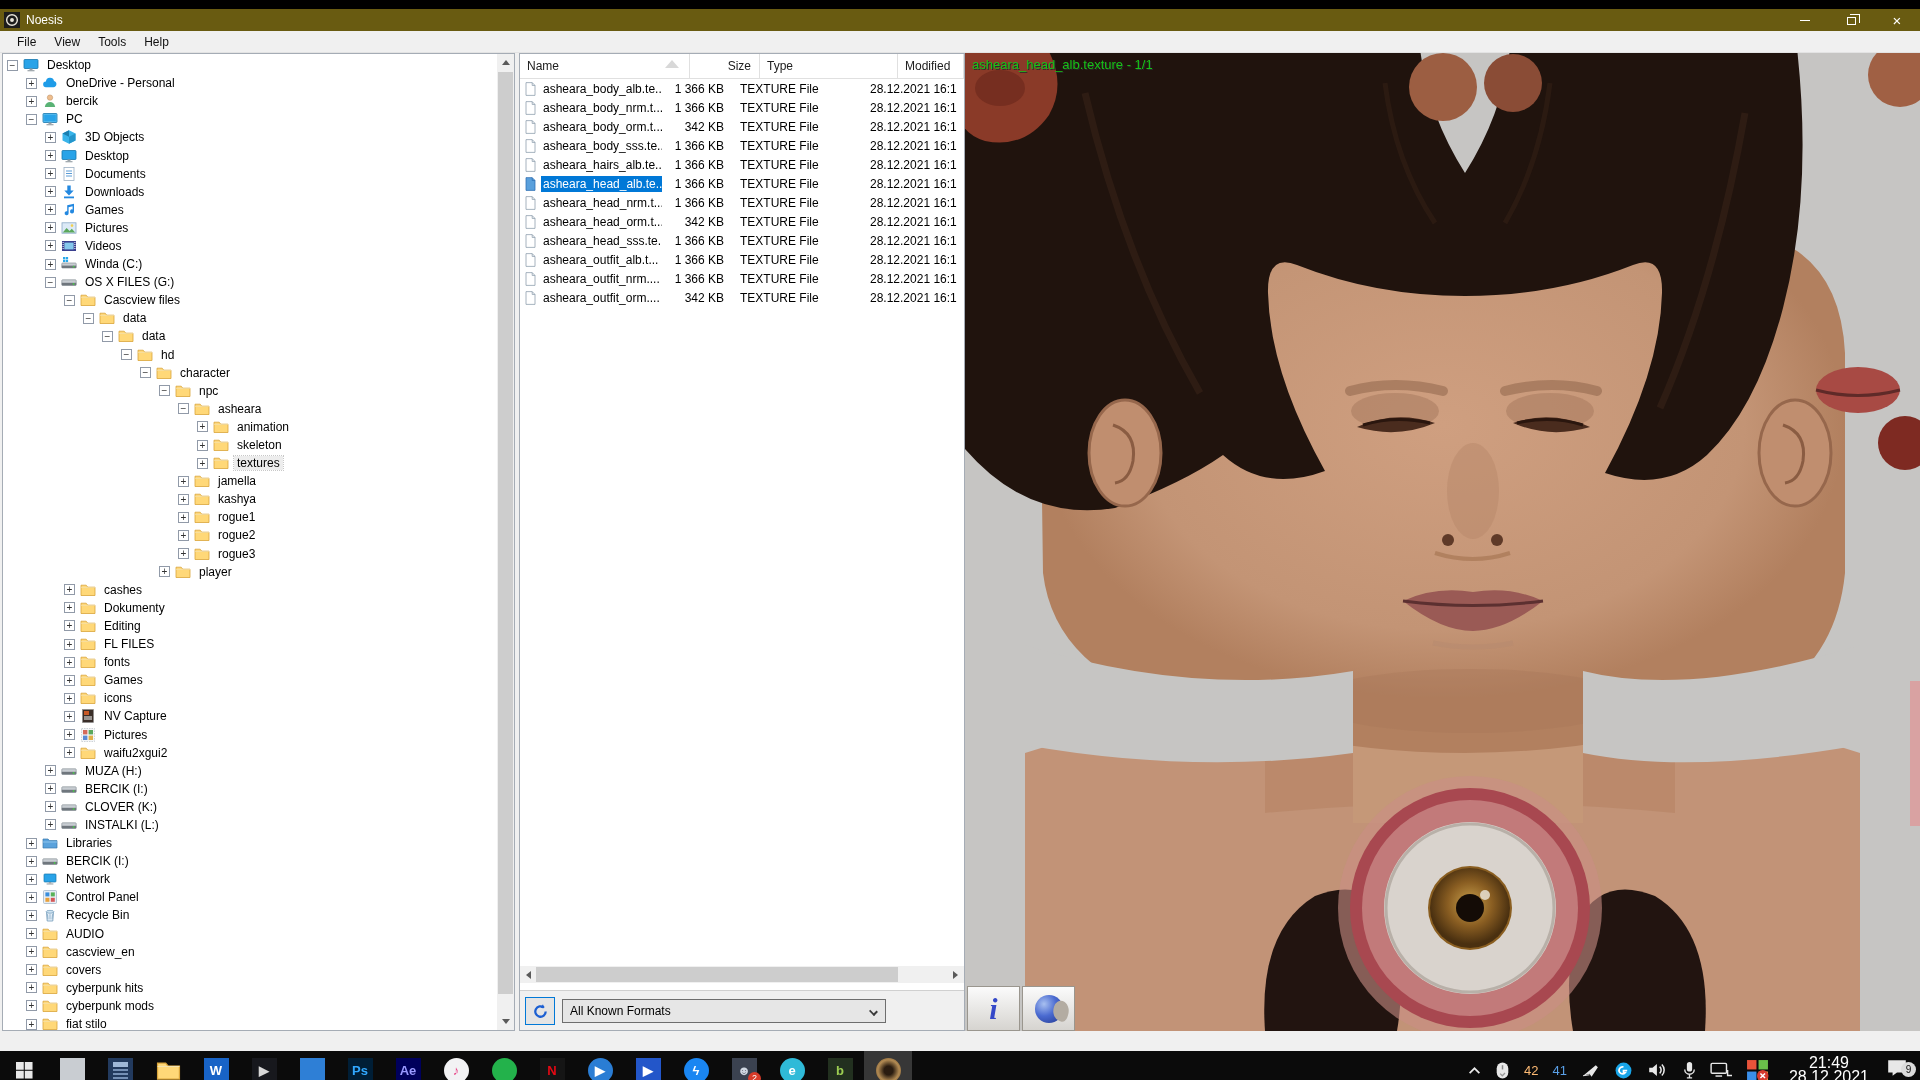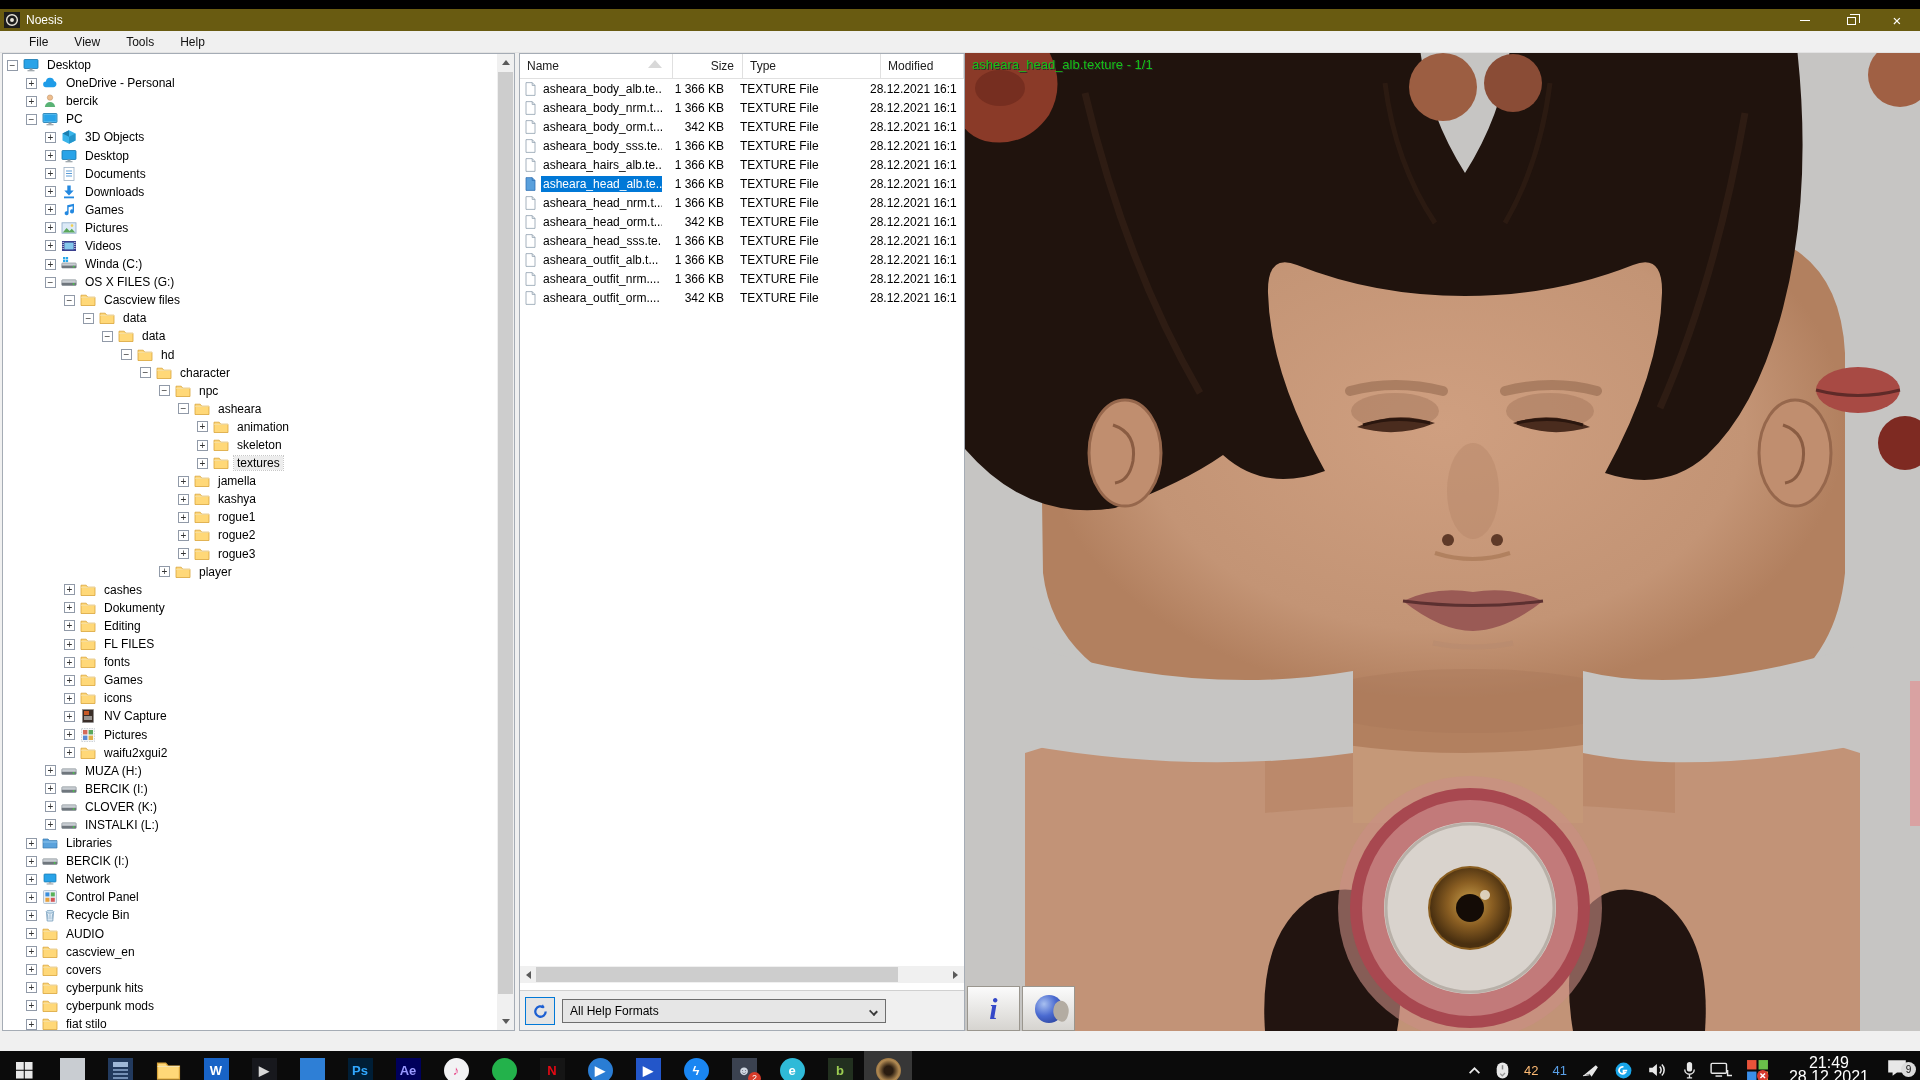--- a/index.html
+++ b/index.html
@@ -13,21 +13,21 @@
   .win-btns { margin-left:auto; display:flex; height:22px; }
   .win-btn { width:46px; height:22px; display:flex; align-items:center; justify-content:center; color:#fff; }
   .glyph-min { width:10px; height:1px; background:#fff; display:block; }
   .glyph-restore { position:relative; width:9px; height:8px; border:1px solid #fff; margin-top:2px; display:block; }
   .glyph-restore::before { content:""; position:absolute; left:2px; top:-4px; width:9px; height:8px; border:1px solid #fff;
                            border-bottom:none; border-left:none; }
   .glyph-close { font-size:15px; line-height:15px; }
 
   
   .menubar { position:absolute; left:0; top:22px; width:1920px; height:22px; background:#f0f0f0;
-             display:flex; align-items:center; font-size:12px; padding-left:20px; border-bottom:1px solid #e3e3e3;gap:8px; }
+             display:flex; align-items:center; font-size:12px; padding-left:8px; border-bottom:1px solid #e3e3e3; }
   .menu-item { padding:2px 9px; color:#111; }
 
   
   .tree-panel { position:absolute; left:2px; top:44px; width:513px; height:978px; background:#fff;
                 border:1px solid #a5acb5; overflow:hidden; font-size:12px; }
   .tree-rows { position:absolute; left:0; top:2px; right:17px; bottom:0; overflow:hidden; }
   .tree-row { height:18.1px; display:flex; align-items:center; white-space:nowrap; color:#000; }
   .expander { width:11px; height:11px; border:1px solid #919aa8; background:#fff; color:#333; flex:none;
               font-size:10px; line-height:9px; text-align:center; margin-right:5px; }
   .tree-icon { width:16px; height:16px; margin-right:5px; flex:none; }
@@ -43,21 +43,21 @@
   .tri-lf { width:0; height:0; border-top:4px solid transparent; border-bottom:4px solid transparent; border-right:5px solid #5a5a5a; }
   .tri-rt { width:0; height:0; border-top:4px solid transparent; border-bottom:4px solid transparent; border-left:5px solid #5a5a5a; }
   .vthumb { position:absolute; left:1px; width:15px; background:#cdcdcd; }
 
   
   .list-panel { position:absolute; left:519px; top:44px; width:446px; height:978px; background:#fff;
                 border:1px solid #a5acb5; font-size:12px; overflow:hidden; }
   .list-header { position:absolute; left:0; top:0; right:0; height:25px; background:#fff; border-bottom:1px solid #e0e0e0;
                  display:flex; color:#202020; }
   .hcell { border-right:1px solid #e0e0e0; display:flex; align-items:center; padding-left:7px; position:relative; }
-  .hc-name { width:153px; } .hc-size { width:70px; justify-content:flex-end; padding-right:8px; }
+  .hc-name { width:170px; } .hc-size { width:70px; justify-content:flex-end; padding-right:8px; }
   .hc-type { width:138px; } .hc-mod { flex:1; }
   .sort-tri { position:absolute; right:10px; top:6px; width:0; height:0; border-left:7px solid transparent;
               border-right:7px solid transparent; border-bottom:8px solid #d8d8d8; }
   .file-rows { position:absolute; left:0; top:25px; right:0; }
   .file-row { height:19px; display:flex; align-items:center; }
   .fc-name { width:142px; display:flex; align-items:center; overflow:hidden; white-space:nowrap; }
   .fc-name .ficon { width:15px; height:16px; margin:0 3px 0 3px; flex:none; }
   .fc-name .ficon svg { width:15px; height:16px; display:block; }
   .fc-name .ftext { padding:1px 2px; }
   .fc-name .ftext.sel { background:#0078d7; color:#fff; }
@@ -945,21 +945,21 @@
         </div>
     </div>
     <div class="format-bar">
       <div class="refresh-btn">
         <svg viewBox="0 0 18 18">
             <path d="M14.5 9a5.5 5.5 0 1 1-2-4.2" stroke="#1b5fd2" stroke-width="2.4" fill="none"></path>
             <path d="M11.6 1.2 13.2 5l-4 .4z" fill="#1b5fd2"></path>
           </svg>
       </div>
       <div class="format-dd">
-        <span>All Help Formats</span>
+        <span>All Known Formats</span>
         <span class="dd-chev"></span>
       </div>
     </div>
   </div>
 
   <div class="preview">
     <svg class="tex" width="955" height="978" viewBox="0 0 955 978">
       <defs>
         <radialGradient id="iris" cx="50%" cy="45%">
           <stop offset="0%" stop-color="#caa24e"></stop>

